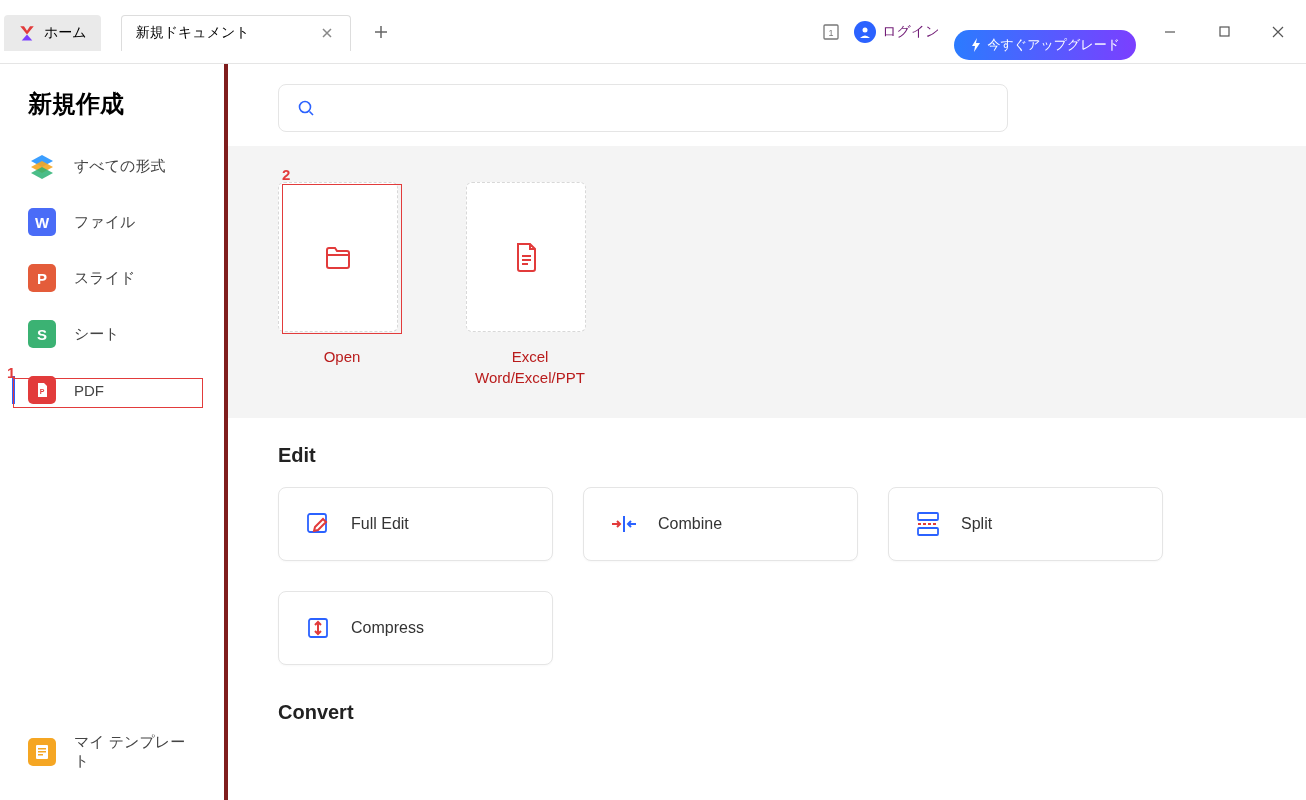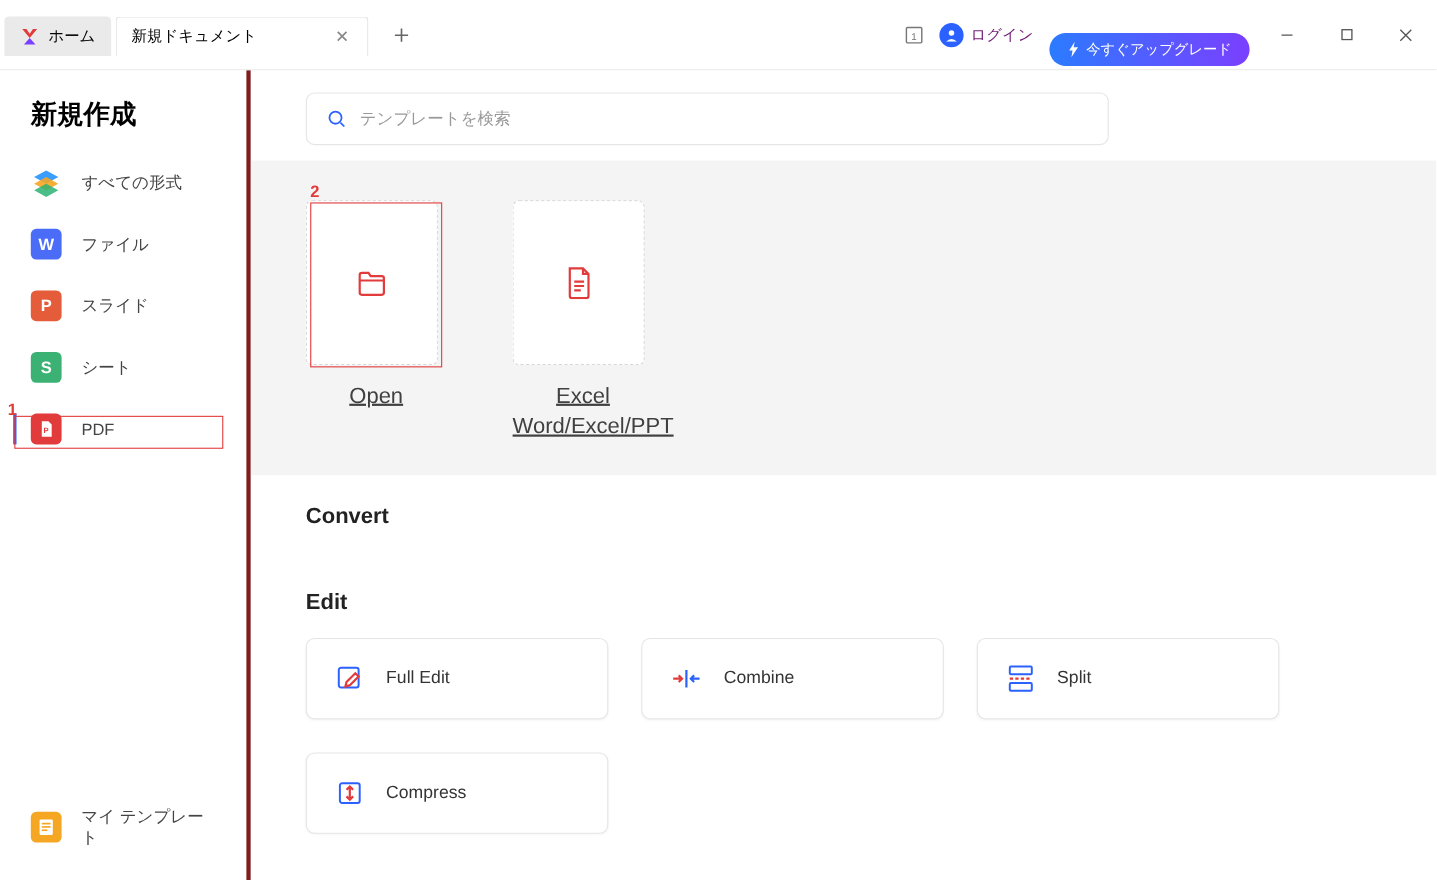--- a/index.html
+++ b/index.html
@@ -3,21 +3,21 @@
 <meta charset="utf-8">
 <style>
 * { margin: 0; padding: 0; box-sizing: border-box; font-family: -apple-system, BlinkMacSystemFont, "Segoe UI", "Hiragino Sans", "Meiryo", sans-serif; }
 body { width: 1306px; height: 800px; background: #fff; overflow: hidden; position: relative; }
 
 
 .titlebar { height: 64px; display: flex; align-items: center; background: #fff; border-bottom: 1px solid #e5e5e5; }
 .tab { height: 36px; display: flex; align-items: center; padding: 0 14px; font-size: 14px; border-radius: 4px 4px 0 0; margin-top: 2px; }
 .tab.home { background: #eaeaea; margin-left: 4px; }
 .tab.home svg { margin-right: 8px; }
-.tab.doc { background: #fff; border: 1px solid #ddd; border-bottom: none; margin-left: 4px; width: 230px; justify-content: space-between; }
+.tab.doc { background: #fff; border: 1px solid #ddd; border-bottom: none; margin-left: 20px; width: 230px; justify-content: space-between; }
 .tab-close { width: 18px; height: 18px; display: flex; align-items: center; justify-content: center; color: #888; }
 .tab-add { width: 32px; height: 32px; display: flex; align-items: center; justify-content: center; color: #666; margin-left: 14px; font-size: 20px; }
 
 .titlebar-right { margin-left: auto; display: flex; align-items: center; gap: 14px; padding-right: 8px; }
 .count-box { display: flex; align-items: center; gap: 4px; color: #555; font-size: 12px; }
 .login { display: flex; align-items: center; gap: 6px; color: #701a75; font-size: 14px; }
 .login .avatar { width: 22px; height: 22px; background: #2b62ff; border-radius: 50%; display: flex; align-items: center; justify-content: center; }
 .upgrade { height: 30px; padding: 0 16px; background: linear-gradient(90deg, #2b7bff, #7b3fff); color: #fff; border-radius: 15px; display: flex; align-items: center; gap: 6px; font-size: 13px; margin-top: 27px; }
 .win-btn { width: 40px; height: 40px; display: flex; align-items: center; justify-content: center; color: #555; }
 
@@ -40,21 +40,21 @@
 
 .main { flex: 1; overflow: auto; background: #fff; position: relative; }
 .search-wrap { padding: 20px 50px 14px; }
 .search { height: 48px; border: 1px solid #e5e5e5; border-radius: 8px; display: flex; align-items: center; padding: 0 18px; gap: 12px; background: #fff; max-width: 730px; }
 .search input { border: none; outline: none; font-size: 15px; flex: 1; color: #333; background: transparent; }
 .search input::placeholder { color: #999; }
 
 .section-actions { background: #f4f4f4; padding: 36px 50px 30px; display: flex; gap: 60px; }
 .action-card { width: 128px; text-align: center; }
 .action-box { width: 120px; height: 150px; background: #fff; border: 1px dashed #d8d8d8; border-radius: 6px; display: flex; align-items: center; justify-content: center; margin-bottom: 14px; }
-.action-card .label { color: #404040; font-size: 20px; line-height: 1.4; text-decoration: underline; }
+.action-card .label { color: #b91c1c; font-size: 15px; line-height: 1.4; }
 
 .section { padding: 26px 50px 10px; }
 .section h2 { font-size: 20px; font-weight: 700; margin-bottom: 20px; color: #222; }
 .grid { display: flex; gap: 30px; flex-wrap: wrap; }
 .tool-card { width: 275px; height: 74px; border: 1px solid #e5e5e5; border-radius: 8px; display: flex; align-items: center; padding: 0 26px; gap: 20px; font-size: 16px; color: #333; background: #fff; box-shadow: 0 1px 2px rgba(0,0,0,0.03); }
 
 
 .anno-box { position: absolute; border: 1px solid #e23b3b; pointer-events: none; z-index: 100; }
 .anno-label { position: absolute; color: #e23b3b; font-weight: 700; font-size: 15px; pointer-events: none; z-index: 101; }
 </style>
@@ -173,21 +173,20 @@
     </div>
   </div>
 
   <div class="main">
     <div class="search-wrap">
       <div class="search">
         <svg width="18" height="18" viewBox="0 0 18 18">
             <circle cx="8" cy="8" r="5.5" fill="none" stroke="#2b62ff" stroke-width="1.6"></circle>
             <path stroke="#2b62ff" stroke-width="1.6" d="M12.5 12.5 L16 16"></path>
           </svg>
-        <input placeholder="テンプレートを検索" style="">
       </div>
     </div>
 
     <div class="section-actions">
       <div class="action-card">
         <div class="action-box">
           <svg width="30" height="30" viewBox="0 0 30 30">
               <path fill="none" stroke="#e23b3b" stroke-width="2" d="M4 8 q0-2 2-2 h6 l2 3 h10 q2 0 2 2 v13 q0 2 -2 2 H6 q-2 0 -2-2 Z M4 13 H26"></path>
             </svg>
         </div>
@@ -198,24 +197,20 @@
           <svg width="26" height="30" viewBox="0 0 26 30">
               <path fill="none" stroke="#e23b3b" stroke-width="2" d="M5 2 h12 l5 5 v20 q0 2-2 2 H7 q-2 0 -2-2 Z M17 2 v5 h5"></path>
               <path stroke="#e23b3b" stroke-width="2" d="M9 14 H18 M9 18 H18 M9 22 H15"></path>
             </svg>
         </div>
         <div class="label">Excel Word/Excel/PPT</div>
       </div>
     </div>
 
     <div class="section">
-      <h2>Convert</h2>
-    </div>
-
-    <div class="section">
       <h2>Edit</h2>
       <div class="grid">
         <div class="tool-card">
           <svg width="26" height="26" viewBox="0 0 26 26">
               <rect x="3" y="3" width="18" height="18" fill="none" stroke="#2b62ff" stroke-width="1.8" rx="2"></rect>
               <path fill="none" stroke="#e23b3b" stroke-width="2" d="M10 16 l8-8 l3 3 l-8 8 l-4 1 Z"></path>
             </svg>
           <span>Full Edit</span>
         </div>
         <div class="tool-card">
@@ -236,19 +231,23 @@
         </div>
         <div class="tool-card">
           <svg width="26" height="26" viewBox="0 0 26 26">
               <rect x="4" y="4" width="18" height="18" fill="none" stroke="#2b62ff" stroke-width="1.8" rx="2"></rect>
               <path stroke="#e23b3b" stroke-width="2" fill="none" d="M13 7 v12 m-3-9 l3-3 l3 3 m-6 6 l3 3 l3-3"></path>
             </svg>
           <span>Compress</span>
         </div>
       </div>
     </div>
+
+    <div class="section">
+      <h2>Convert</h2>
+    </div>
   </div>
 </div>
 
 <span class="anno-label" style="left:7px; top:364px;">1</span>
 <div class="anno-box" style="left:13px; top:378px; width:190px; height:30px;"></div>
 <span class="anno-label" style="left:282px; top:166px;">2</span>
 <div class="anno-box" style="left:282px; top:184px; width:120px; height:150px;"></div>
 
 </body></html>

